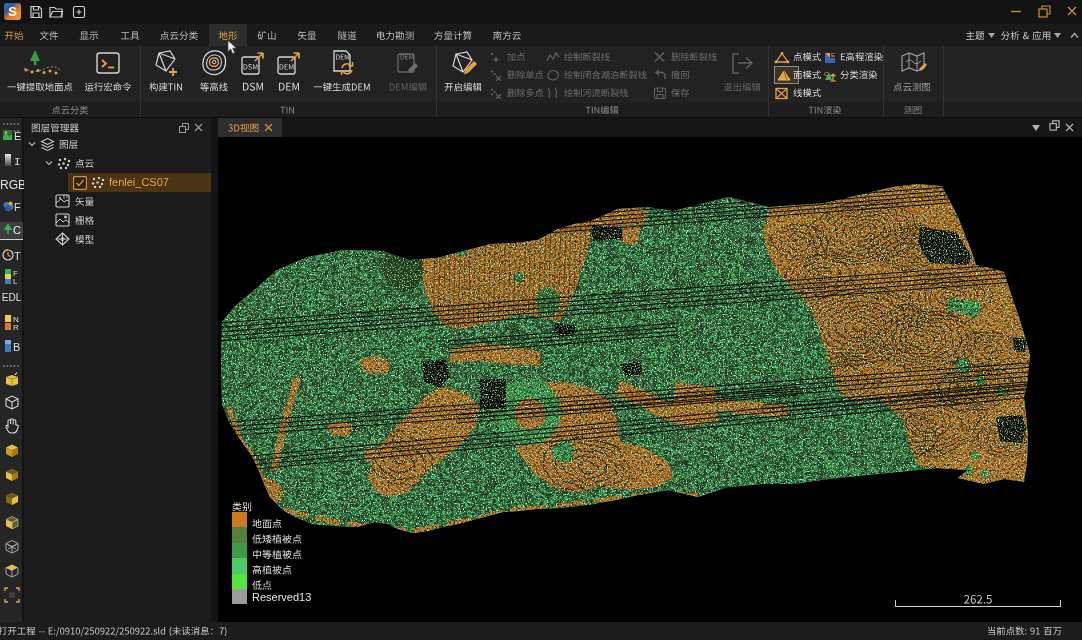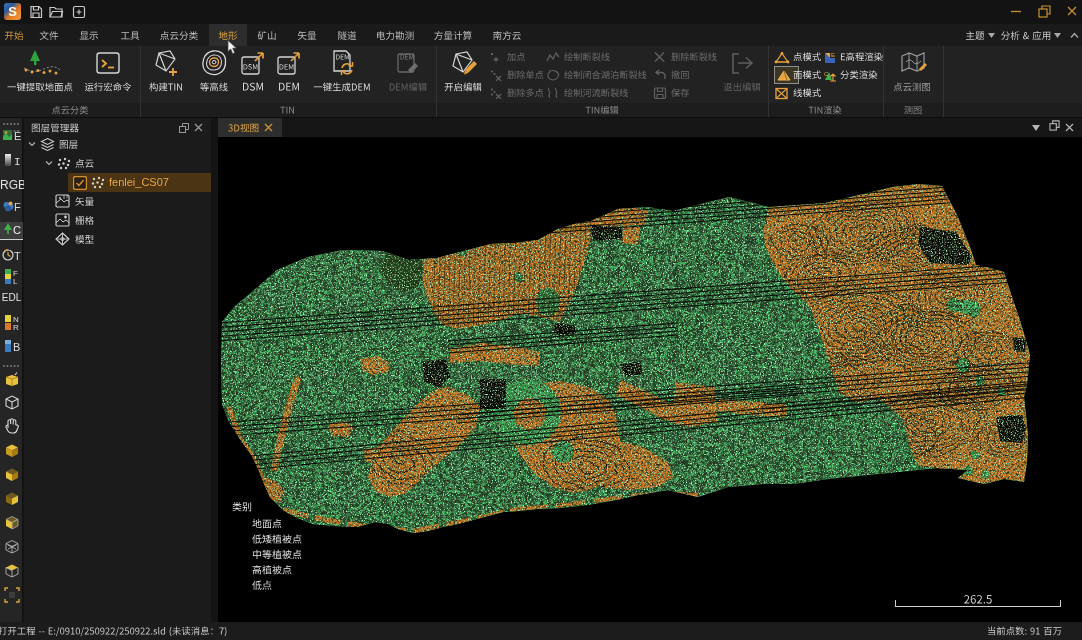--- a/index.html
+++ b/index.html
@@ -819,20 +819,39 @@
 <line x1="230" y1="212" x2="460" y2="194"></line>
 <line x1="230" y1="216" x2="460" y2="198"></line>
 <line x1="545" y1="268" x2="864" y2="240"></line>
 <line x1="545" y1="272" x2="864" y2="244"></line>
 <line x1="545" y1="276" x2="864" y2="248"></line>
 <line x1="240" y1="278" x2="580" y2="250"></line>
 <line x1="240" y1="282" x2="580" y2="254"></line>
 <line x1="240" y1="286" x2="580" y2="258"></line>
 </g>
 </svg>
+    <div id="legend">
+      <div style="margin-bottom:6px;">&nbsp;</div>
+      <div class="legrow">
+          <div class="legsw" style="background:#cd7a1f;"></div>
+        </div>
+      <div class="legrow">
+          <div class="legsw" style="background:#57803b;"></div>
+        </div>
+      <div class="legrow">
+          <div class="legsw" style="background:#3c9b48;"></div>
+        </div>
+      <div class="legrow">
+          <div class="legsw" style="background:#4ecb68;"></div>
+        </div>
+      <div class="legrow">
+          <div class="legsw" style="background:#55e43e;"></div>
+        </div>
+      <div class="legrow"><div class="legsw" style="background:#9b9b9b;"></div>Reserved13</div>
+    </div>
     <div id="scalebar">
         <div id="scaleline"></div>
       </div>
   </div>
 
   <svg style="position:absolute; left:227px; top:40px; z-index:50;" width="10" height="15" viewBox="0 0 10 15">
     <path d="M1 0.5 L1 11.5 L3.7 9 L5.7 13.7 L7.7 12.8 L5.7 8.2 L9.3 8 Z" fill="#f2f2f2" stroke="#444" stroke-width="0.7"></path>
   </svg>
 
   <div id="statusbar">

